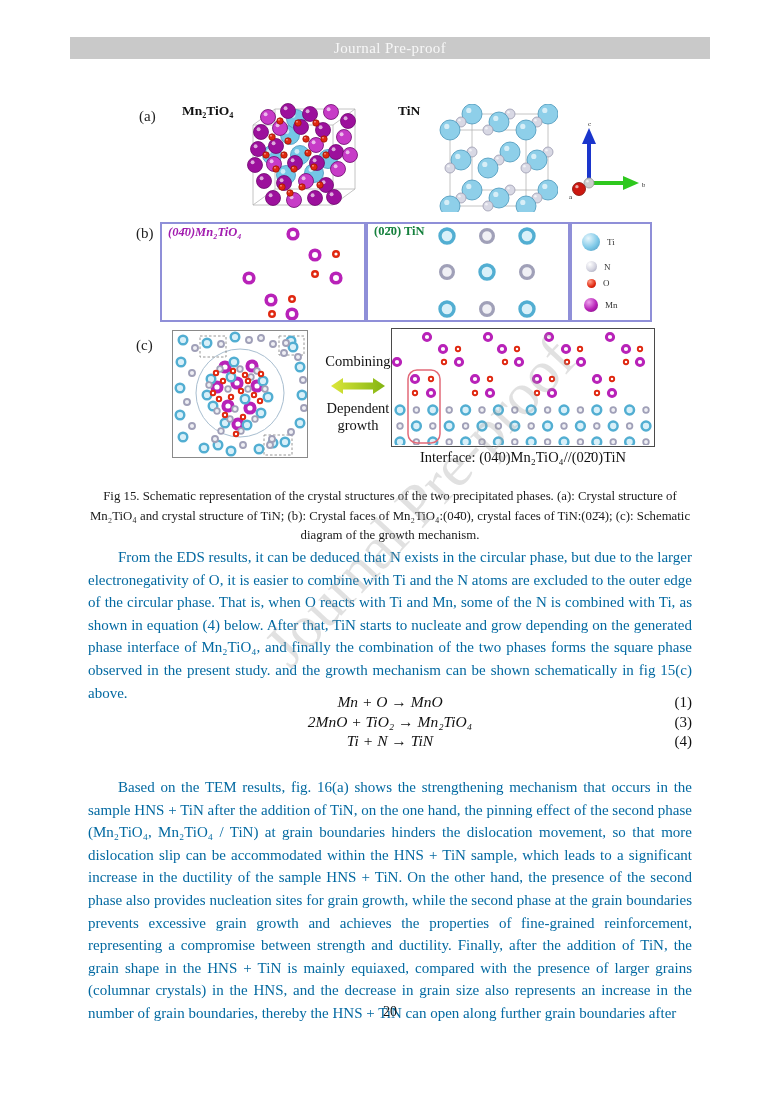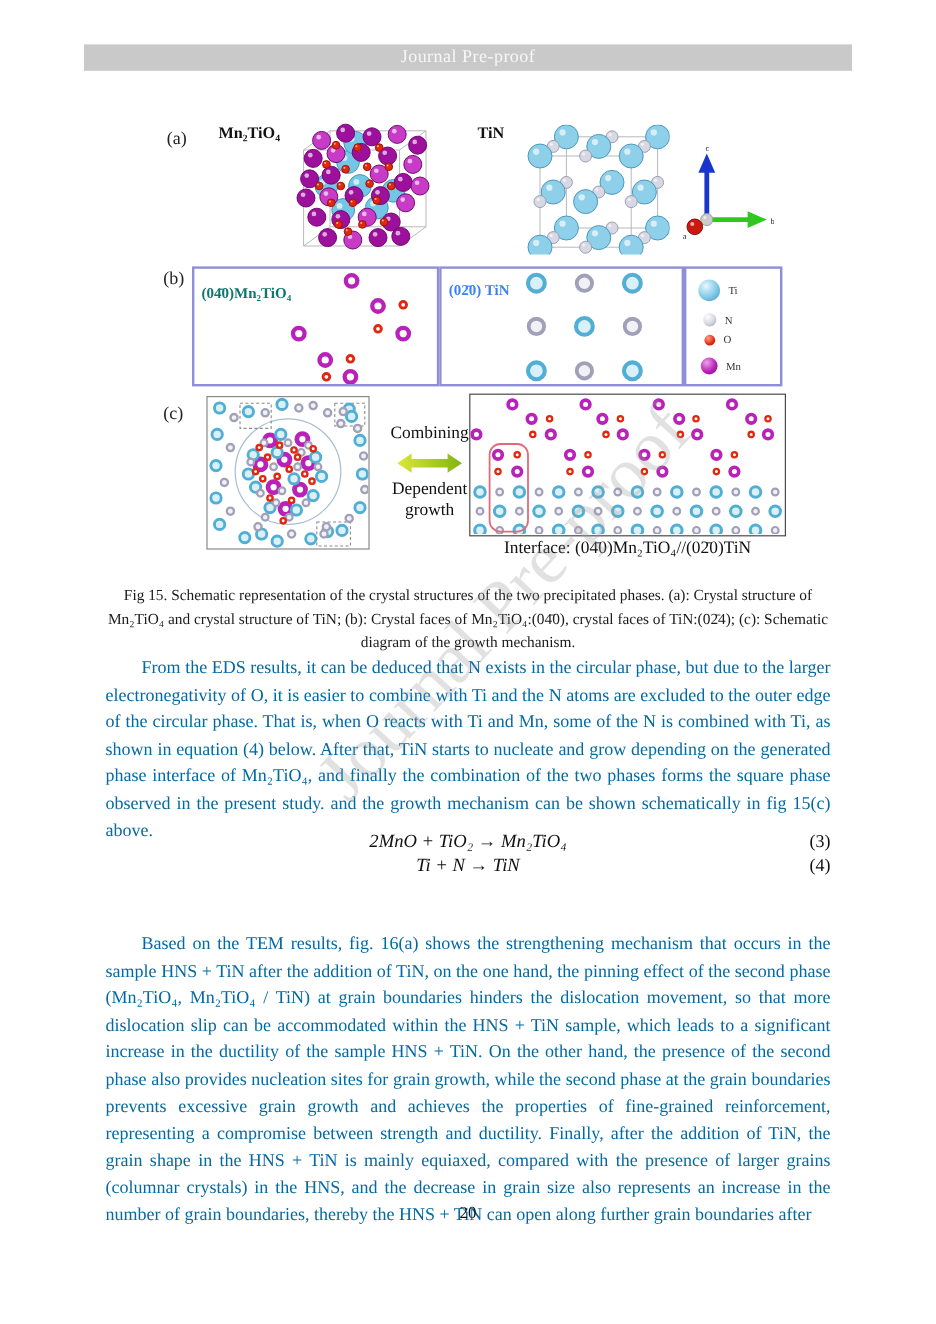--- a/index.html
+++ b/index.html
@@ -250,37 +250,37 @@
       <circle cx="24" cy="69" r="6.5" fill="#cc1810" stroke="#7c0c04" stroke-width="0.8"></circle>
       <circle cx="21.92" cy="66.66" r="1.69" fill="rgba(255,255,255,.65)"></circle>
       <text x="33" y="6" font-size="7" fill="#222">c</text>
       <text x="87" y="67" font-size="7" fill="#222">b</text>
       <text x="14" y="79" font-size="7" fill="#222">a</text>
     </svg>
 
   <div class="abs panel-label" style="left:136px;top:225px;">(b)</div>
 
   <div class="abs pbox" style="left:160px;top:222px;width:206px;height:100px;">
-    <div class="abs face-label" style="left:6px;top:13px;color:#0f766e;">(04̄0)Mn₂TiO₄</div>
+    <div class="abs face-label" style="left:6px;top:1px;color:#a21caf;font-style:italic;">(04̄0)Mn₂TiO₄</div>
     <svg id="faceB1" width="202" height="96" viewBox="0 0 202 96">
         <circle cx="131" cy="10" r="4.8" fill="#fff" stroke="#b822b8" stroke-width="3.6"></circle>
         <circle cx="153" cy="31" r="4.8" fill="#fff" stroke="#b822b8" stroke-width="3.6"></circle>
         <circle cx="87" cy="54" r="4.8" fill="#fff" stroke="#b822b8" stroke-width="3.6"></circle>
         <circle cx="174" cy="54" r="4.8" fill="#fff" stroke="#b822b8" stroke-width="3.6"></circle>
         <circle cx="109" cy="76" r="4.8" fill="#fff" stroke="#b822b8" stroke-width="3.6"></circle>
         <circle cx="130" cy="90" r="4.8" fill="#fff" stroke="#b822b8" stroke-width="3.6"></circle>
         <circle cx="174" cy="30" r="2.8" fill="#fff" stroke="#e02810" stroke-width="2.4"></circle>
         <circle cx="153" cy="50" r="2.8" fill="#fff" stroke="#e02810" stroke-width="2.4"></circle>
         <circle cx="130" cy="75" r="2.8" fill="#fff" stroke="#e02810" stroke-width="2.4"></circle>
         <circle cx="110" cy="90" r="2.8" fill="#fff" stroke="#e02810" stroke-width="2.4"></circle>
       </svg>
   </div>
 
   <div class="abs pbox" style="left:366px;top:222px;width:204px;height:100px;">
-    <div class="abs face-label" style="left:6px;top:11px;color:#3b82f6;">(02̄0) TiN</div>
+    <div class="abs face-label" style="left:6px;top:0;color:#15803d;">(02̄0) TiN</div>
     <svg id="faceB2" width="200" height="96" viewBox="0 0 200 96">
         <circle cx="79" cy="12" r="7" fill="#d9f0f9" stroke="#52aed2" stroke-width="3.4"></circle>
         <circle cx="119" cy="12" r="6.4" fill="#f0f0f5" stroke="#a0a0b8" stroke-width="3.2"></circle>
         <circle cx="159" cy="12" r="7" fill="#d9f0f9" stroke="#52aed2" stroke-width="3.4"></circle>
         <circle cx="79" cy="48" r="6.4" fill="#f0f0f5" stroke="#a0a0b8" stroke-width="3.2"></circle>
         <circle cx="119" cy="48" r="7" fill="#d9f0f9" stroke="#52aed2" stroke-width="3.4"></circle>
         <circle cx="159" cy="48" r="6.4" fill="#f0f0f5" stroke="#a0a0b8" stroke-width="3.2"></circle>
         <circle cx="79" cy="85" r="7" fill="#d9f0f9" stroke="#52aed2" stroke-width="3.4"></circle>
         <circle cx="119" cy="85" r="6.4" fill="#f0f0f5" stroke="#a0a0b8" stroke-width="3.2"></circle>
         <circle cx="159" cy="85" r="7" fill="#d9f0f9" stroke="#52aed2" stroke-width="3.4"></circle>
@@ -505,20 +505,25 @@
   </div>
   <div class="abs interface-label" style="left:391px;top:449px;width:264px;">Interface: (04̄0)Mn₂TiO₄//(02̄0)TiN</div>
 
   <div class="abs caption">Fig 15. Schematic representation of the crystal structures of the two precipitated phases. (a): Crystal structure of Mn₂TiO₄ and crystal structure of TiN; (b): Crystal faces of Mn₂TiO₄:(04̄0), crystal faces of TiN:(02̄4); (c): Schematic diagram of the growth mechanism.</div>
 
   <div class="abs body-par" style="top:546px;">From the EDS results, it can be deduced that N exists in the circular phase, but due to the larger electronegativity of O, it is easier to combine with Ti and the N atoms are excluded to the outer edge of the circular phase. That is, when O reacts with Ti and Mn, some of the N is combined with Ti, as shown in equation (4) below. After that, TiN starts to nucleate and grow depending on the generated phase interface of Mn₂TiO₄, and finally the combination of the two phases forms the square phase observed in the present study. and the growth mechanism can be shown schematically in fig 15(c) above.</div>
 
   <div class="abs eq-block">
     <div class="eq-row">
       <span class="eq-spacer"></span>
+      <span class="eq-formula">Mn + O → MnO</span>
+      <span class="eq-num">(1)</span>
+    </div>
+    <div class="eq-row">
+      <span class="eq-spacer"></span>
       <span class="eq-formula">2MnO + TiO₂ → Mn₂TiO₄</span>
       <span class="eq-num">(3)</span>
     </div>
     <div class="eq-row">
       <span class="eq-spacer"></span>
       <span class="eq-formula">Ti + N → TiN</span>
       <span class="eq-num">(4)</span>
     </div>
   </div>
 

